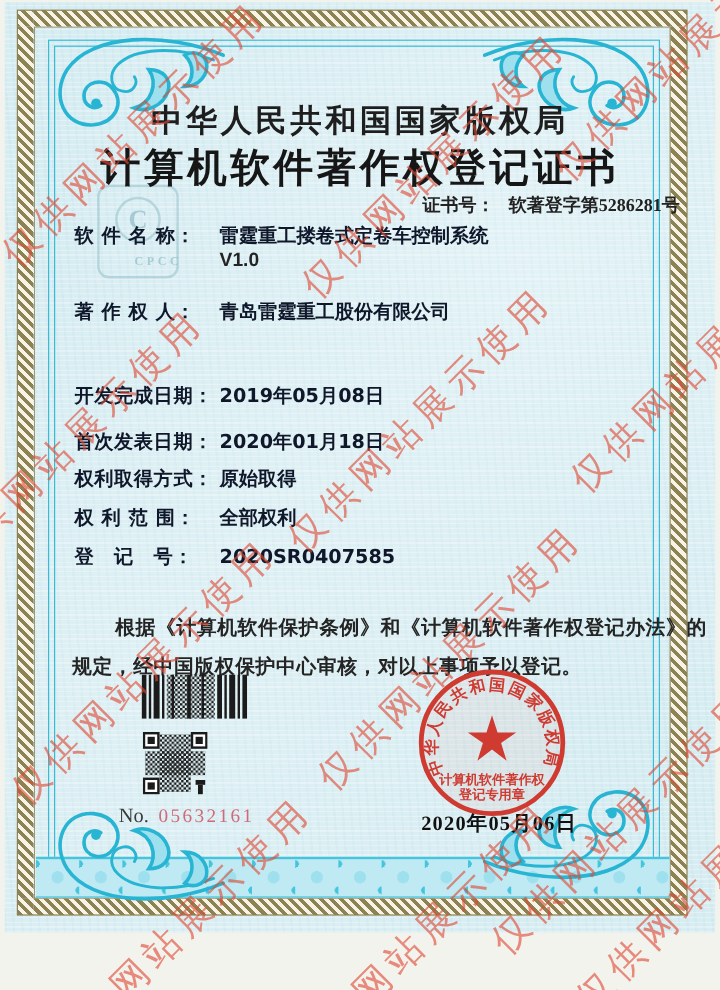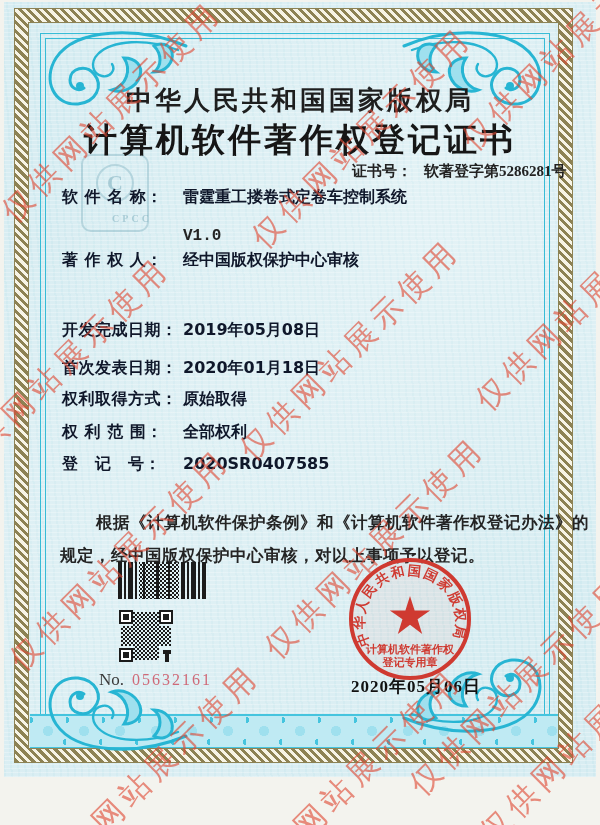--- a/index.html
+++ b/index.html
@@ -41,21 +41,21 @@
   
   .authority{position:absolute;left:0;top:83px;width:600px;text-align:center;
              font-weight:bold;font-size:26px;letter-spacing:3px;color:#1e1e1e;}
   .cert-title{position:absolute;left:0;top:118px;width:600px;text-align:center;
               font-weight:bold;font-size:33px;letter-spacing:3px;color:#161616;}
   .cert-no{position:absolute;left:352px;top:162px;font-weight:bold;font-size:15px;color:#222;}
   .cert-no .sp{display:inline-block;width:12px;}
   .row{position:absolute;left:62px;font-family:"DejaVu Sans",sans-serif;
        font-weight:bold;font-size:16px;color:#0f172a;white-space:nowrap;}
   .row .lbl{display:inline-block;width:121px;letter-spacing:.5px;}
-  .val2{position:absolute;left:183px;top:227px;font-family:Liberation Mono, monospace;
+  .val2{position:absolute;left:183px;top:209px;font-family:Liberation Sans, sans-serif;
         font-weight:bold;font-size:16px;color:#242424;}
   .statement{position:absolute;font-weight:bold;font-size:16.5px;color:#242424;
              letter-spacing:.5px;white-space:nowrap;margin-top:21px;}
   .st1{left:96px;top:491px;}
   .st2{left:60px;top:524px;}
   
   .barcode{position:absolute;left:118px;top:562px;}
   .qrcode{position:absolute;left:119px;top:610px;}
   .serial{position:absolute;left:99px;top:670px;font-size:17px;color:#3a3a3a;}
   .serial .num{font-family:Liberation Serif, serif;font-size:16px;color:#cf6a78;
@@ -134,21 +134,21 @@
     <div class="cir">C</div>
     <div class="tag">CPCC</div>
   </div>
 
   <div class="authority">中华人民共和国国家版权局</div>
   <div class="cert-title">计算机软件著作权登记证书</div>
   <div class="cert-no"><span>证书号：</span><span class="sp"></span><span>软著登字第5286281号</span></div>
 
   <div class="row" style="top:187px"><span class="lbl">软 件 名 称：</span><span>雷霆重工搂卷式定卷车控制系统</span></div>
   <div class="val2">V1.0</div>
-  <div class="row" style="top:250px"><span class="lbl">著 作 权 人：</span><span>经中国版权保护中心审核</span></div>
+  <div class="row" style="top:250px"><span class="lbl">著 作 权 人：</span><span>青岛雷霆重工股份有限公司</span></div>
   <div class="row" style="top:320px"><span class="lbl">开发完成日期：</span><span>2019年05月08日</span></div>
   <div class="row" style="top:358px"><span class="lbl">首次发表日期：</span><span>2020年01月18日</span></div>
   <div class="row" style="top:389px"><span class="lbl">权利取得方式：</span><span>原始取得</span></div>
   <div class="row" style="top:422px"><span class="lbl">权 利 范 围：</span><span>全部权利</span></div>
   <div class="row" style="top:454px"><span class="lbl">登　记　号：</span><span>2020SR0407585</span></div>
 
   <div class="statement st1">根据《计算机软件保护条例》和《计算机软件著作权登记办法》的</div>
   <div class="statement st2">规定，经中国版权保护中心审核，对以上事项予以登记。</div>
 
   <svg class="barcode" width="88" height="37">

